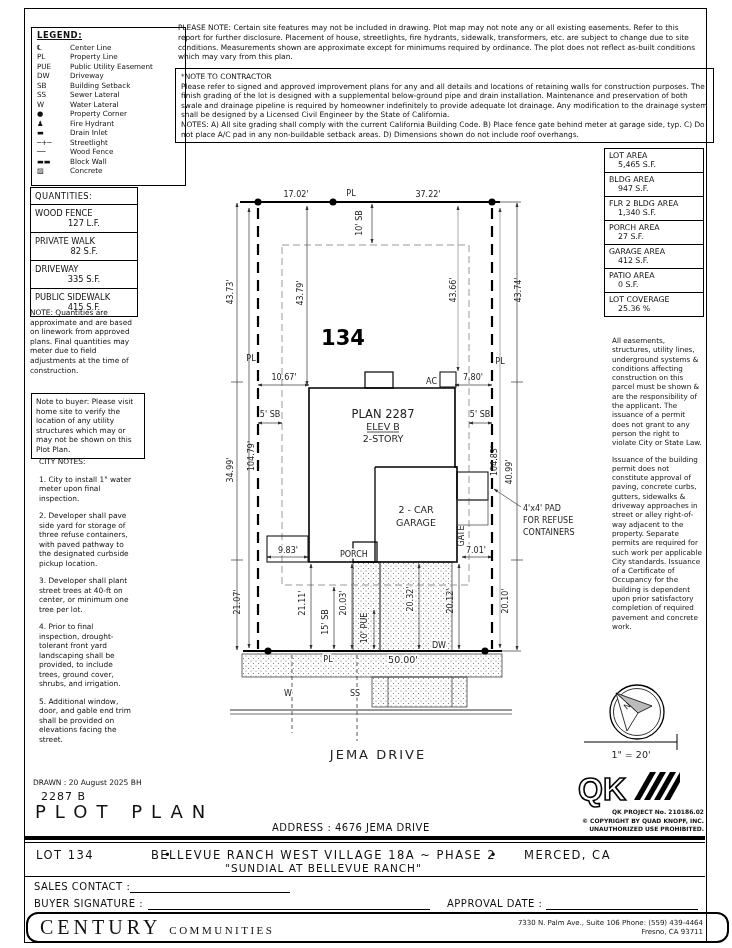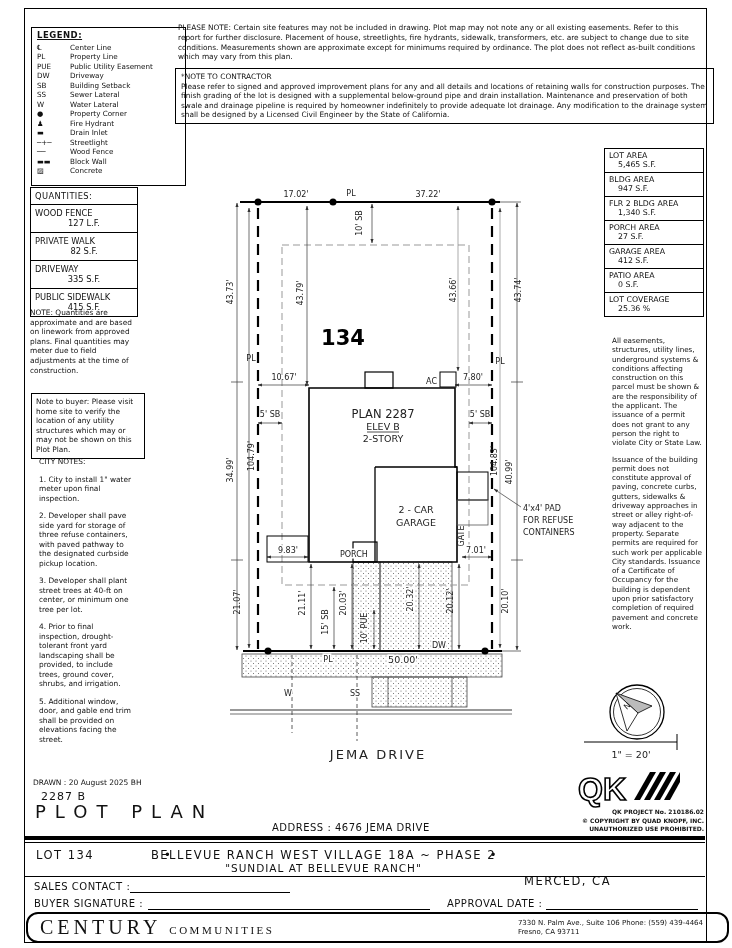--- a/index.html
+++ b/index.html
@@ -48,32 +48,32 @@
   .bigtitle{left:35px;top:801px;font-size:18px;letter-spacing:9px;font-weight:400;}
   .addr{left:272px;top:822px;font-size:10px;letter-spacing:.5px;}
   .bar1{left:24px;top:836px;width:681px;height:3.5px;background:#000;}
   .bar2{left:24px;top:841.5px;width:681px;height:1.2px;background:#000;}
   .qk-meta{right:28px;top:808px;text-align:right;font-size:6px;line-height:8.6px;font-weight:bold;}
   .lot-row{left:24px;top:846px;width:599px;font-size:11.5px;letter-spacing:1.5px;}
   .lot-l{position:absolute;left:12px;top:2px;}
   .b1{position:absolute;left:140px;top:2px;}
   .lot-c{position:absolute;left:0;right:0;top:2px;text-align:center;}
   .b2{position:absolute;right:125px;top:2px;}
-  .lot-r{position:absolute;right:12px;top:2px;margin-top:26px;}
+  .lot-r{position:absolute;right:12px;top:2px;}
   .subtitle{position:absolute;left:0;right:0;top:16px;text-align:center;font-size:10.5px;letter-spacing:1px;}
   .hr3{left:24px;top:876px;width:681px;height:1.4px;background:#000;}
   .sales{left:34px;top:881px;font-size:10px;letter-spacing:.5px;}
   .ln{position:absolute;height:1.3px;background:#000;}
   .buyersig{left:34px;top:898px;font-size:10px;letter-spacing:.5px;}
   .approval{left:447px;top:898px;font-size:10px;letter-spacing:.5px;}
   .century{left:26px;top:912px;width:675px;height:27px;border:2.2px solid #000;border-radius:12px;
            display:flex;align-items:center;padding:0 12px;box-sizing:content-box;}
   .c-brand{font-family:"Liberation Serif","DejaVu Serif",serif;font-size:20px;letter-spacing:4px;}
   .c-comm{font-family:"Liberation Serif","DejaVu Serif",serif;font-size:11px;letter-spacing:2.5px;margin-left:8px;margin-top:5px;}
-  .c-addr{margin-left:auto;font-size:7px;line-height:9px;padding-right:12px;}
+  .c-addr{margin-left:auto;font-size:7px;line-height:9px;padding-right:12px;text-align:right;}
 </style>
 </head>
 <body>
 
 <div class="sheet">
   <div class="frame"></div>
 
   <div class="legend">
     <h4>LEGEND:</h4>
     <div class="lg-row">
@@ -131,20 +131,21 @@
     <div class="lg-row">
         <span class="lg-sym">▨</span>
         <span class="lg-lbl">Concrete</span>
       </div>
   </div>
 
   <div class="pnote">PLEASE NOTE:  Certain site features may not be included in drawing. Plot map may not note any or all existing easements. Refer to this report for further disclosure. Placement of house, streetlights, fire hydrants, sidewalk, transformers, etc. are subject to change due to site conditions. Measurements shown are approximate except for minimums required by ordinance. The plot does not reflect as-built conditions which may vary from this plan.</div>
   <div class="cbox">
     <div>*NOTE TO CONTRACTOR</div>
     <div>Please refer to signed and approved improvement plans for any and all details and locations of retaining walls for construction purposes. The finish grading of the lot is designed with a supplemental below-ground pipe and drain installation. Maintenance and preservation of both swale and drainage pipeline is required by homeowner indefinitely to provide adequate lot drainage. Any modification to the drainage system shall be designed by a Licensed Civil Engineer by the State of California.</div>
+    <div>NOTES:  A) All site grading shall comply with the current California Building Code.  B) Place fence gate behind meter at garage side, typ. C) Do not place A/C pad in any non-buildable setback areas.  D) Dimensions shown do not include roof overhangs.</div>
   </div>
 
   <div class="qty">
     <div class="qty-h">QUANTITIES:</div>
     <div class="qty-row">
         <div>WOOD FENCE</div>
         <div>127 L.F.</div>
       </div>
     <div class="qty-row">
         <div>PRIVATE WALK</div>

